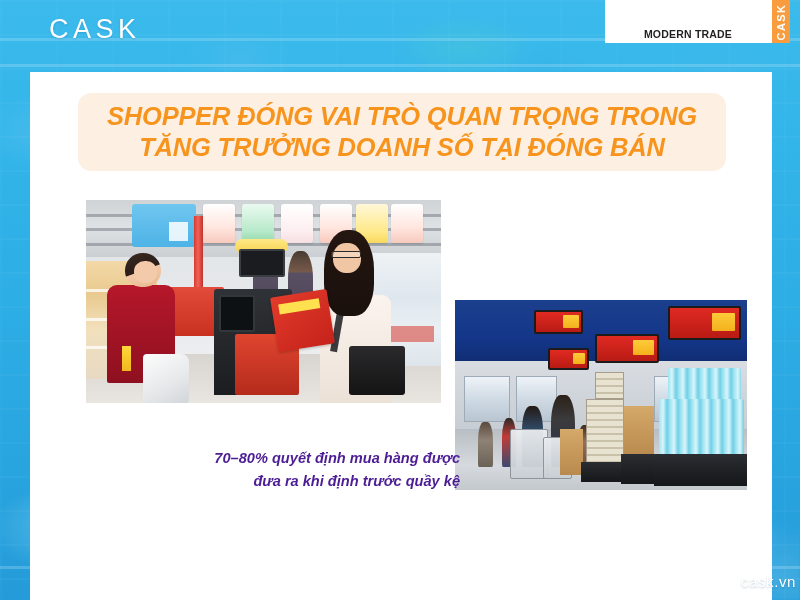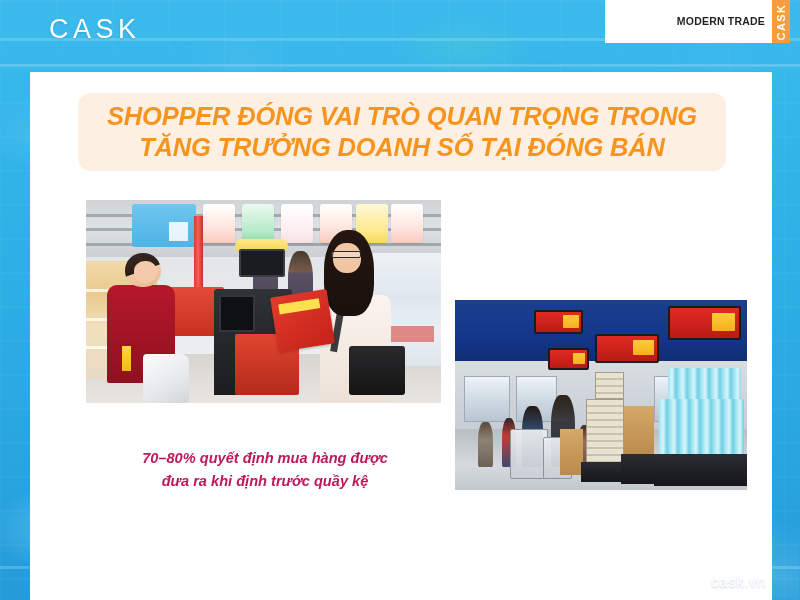--- a/index.html
+++ b/index.html
@@ -55,21 +55,21 @@
   
   .logo {
     position:absolute; left:49px; top:16px;
     color:#ffffff; font-size:27px; font-weight:400;
     letter-spacing:4.5px; line-height:1;
     text-shadow:0 1px 2px rgba(0,60,110,.18);
   }
   .hdr-badge {
     position:absolute; right:28px; top:0;
     width:167px; height:43px; background:#ffffff;
-    display:flex; flex-direction:column;
+    display:flex; flex-direction:row;
     align-items:flex-end; justify-content:center;
     padding:2px 7px 3px 6px;
   }
   .hdr-l1 {
     color:#231f20; font-size:10.5px; font-weight:700;
     letter-spacing:.2px; line-height:1.15;
   }
   .hdr-l2 {
     color:#1ea2e4; font-size:14.4px; font-weight:700;
     letter-spacing:-.2px; line-height:1.1; white-space:nowrap;
@@ -273,27 +273,27 @@
       repeating-linear-gradient(90deg,
         #9fe4f2 0px,#d9f5fb 4px,#6fcfe6 8px,#9fe4f2 11px);
     border-radius:2px;
   }
   .p2-shelfbase { background:linear-gradient(180deg,#2a2d31 0%,#15171a 100%); }
   .p2-cardboard { background:linear-gradient(180deg,#d4a96a 0%,#b98a4d 100%); }
 
   
   .caption {
     position:absolute; left:40px; top:375px; width:390px;
-    text-align:center; color:#be185d;
+    text-align:right; color:#4c1d95;
     font-size:14.6px; font-weight:700; font-style:italic; line-height:1.55;
   }
 
   
   .footer {
-    position:absolute; right:34px; bottom:10px;
+    position:absolute; right:4px; bottom:10px;
     color:#ffffff; font-size:15px; letter-spacing:.6px;
     text-shadow:0 1px 2px rgba(0,60,110,.25);
   }
 </style>
 </head>
 <body>
 
 <div class="bg-wrap">
   <div class="bg-base"></div>
   <div class="bg-photo"></div>

